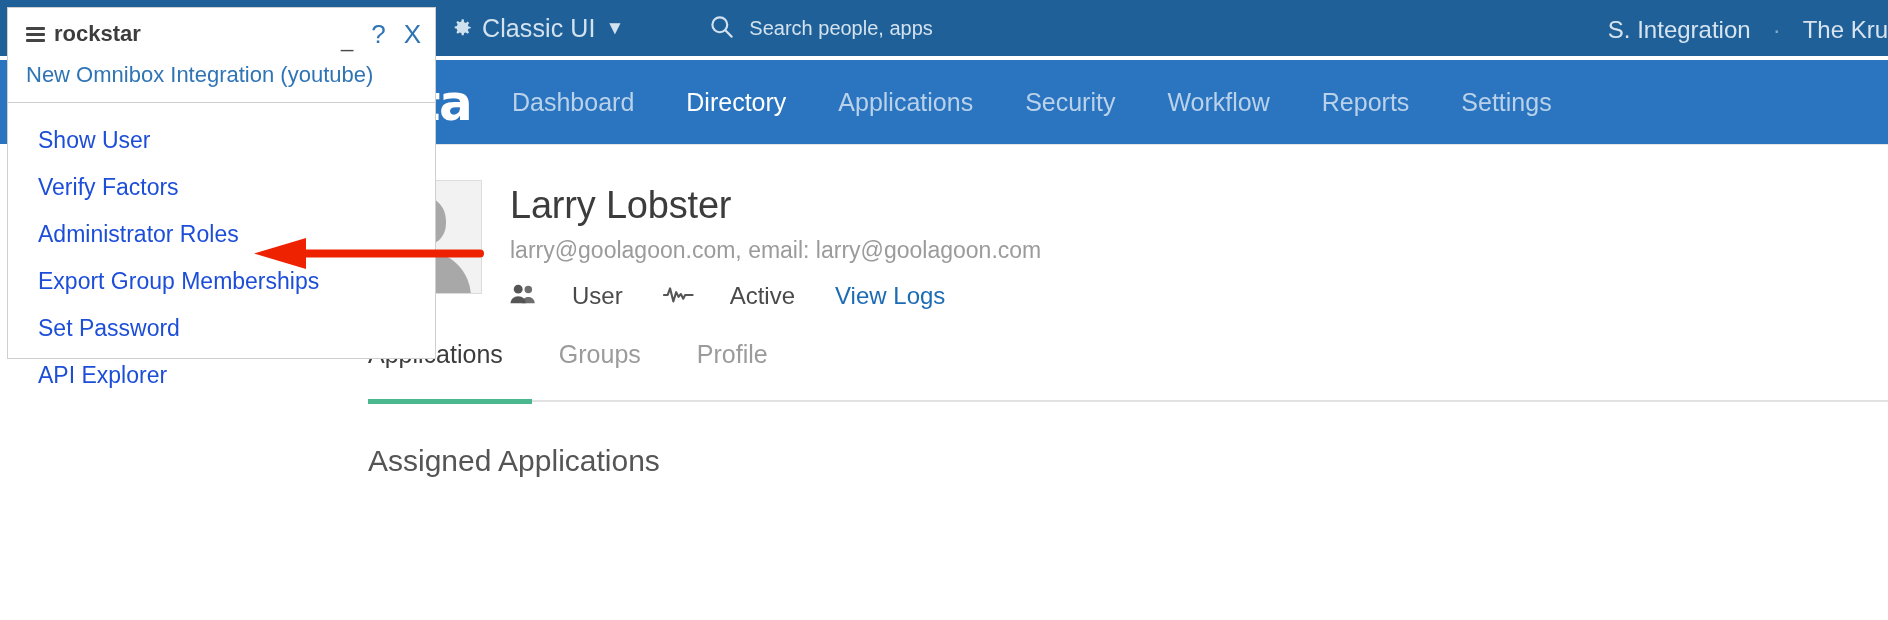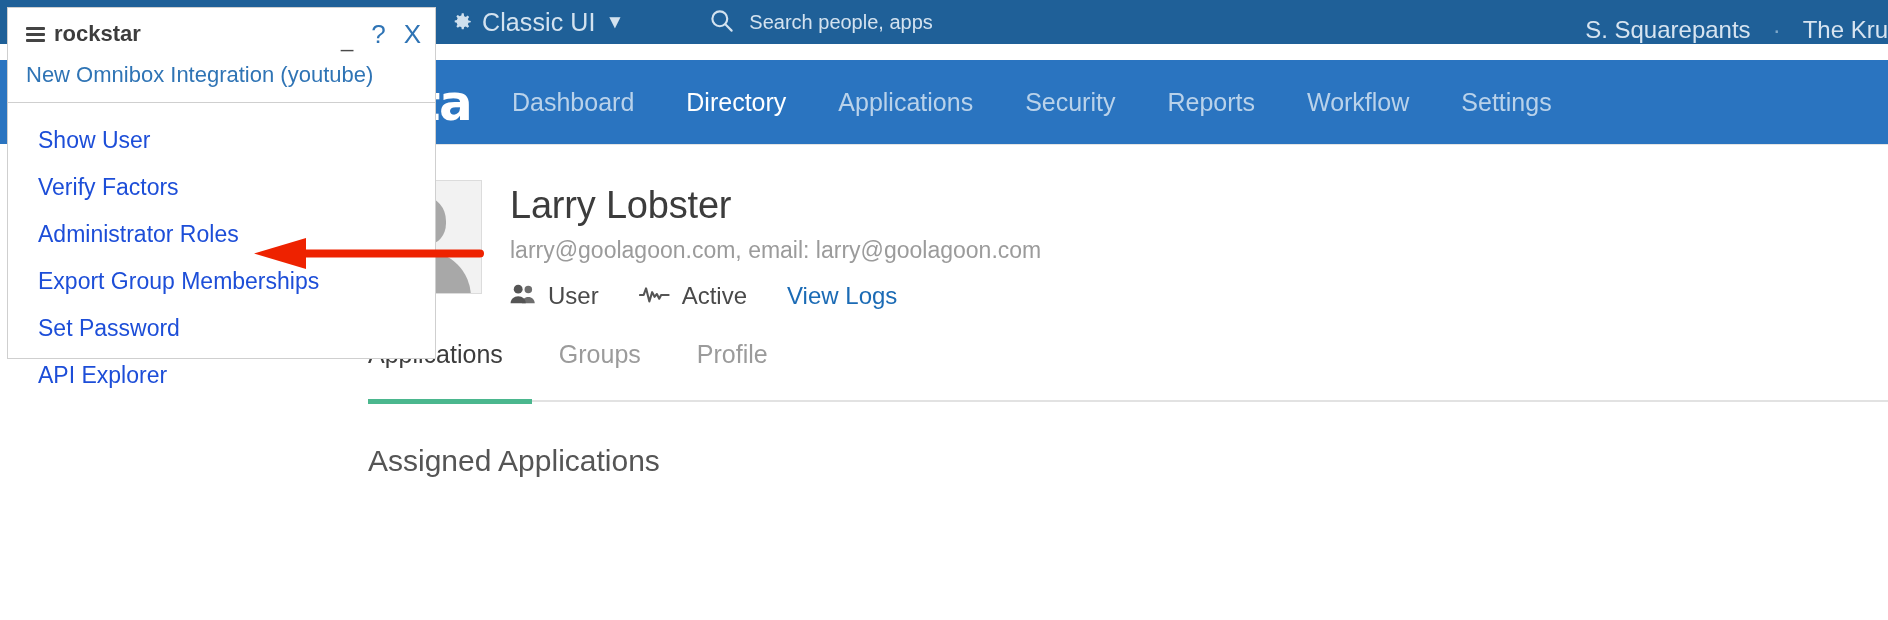--- a/index.html
+++ b/index.html
@@ -6,21 +6,21 @@
   html, body {
     width: 1888px; height: 620px;
     font-family: "Liberation Sans", sans-serif;
     background: #ffffff;
     overflow: hidden;
   }
   #root { position: relative; width: 1888px; height: 620px; background:#fff; }
 
   
   .topbar {
-    position: absolute; left: 0; top: 0; width: 1888px; height: 44px;
+    position: absolute; left: 0; top: 0; width: 1888px; height: 56px;
     background: #1f6098;
     display: flex; align-items: center;
   }
   .topbar-left { display: flex; align-items: center; margin-left: 448px; }
   .gear-icon { width: 26px; height: 26px; position: relative; color:#cfe0ee; }
   .classic-ui {
     color: #d3e2ef; font-size: 25px; margin-left: 8px; letter-spacing: .1px;
   }
   .caret-down { color: #d3e2ef; font-size: 19px; margin-left: 10px; }
   .search-wrap { display: flex; align-items: center; margin-left: 84px; }
@@ -71,21 +71,21 @@
     width: 42px; height: 48px; border-radius: 50% 50% 45% 45%; background: #a8a8a8;
   }
   .avatar .body {
     position: absolute; left: 50%; bottom: -16px; transform: translateX(-50%);
     width: 92px; height: 58px; border-radius: 46px 46px 0 0; background: #a8a8a8;
   }
   .profile-info { margin-left: 28px; padding-top: 4px; }
   .profile-name { font-size: 38px; color: #3c3c3c; font-weight: 400; letter-spacing: -.2px; }
   .profile-sub { font-size: 23px; color: #9b9b9b; margin-top: 10px; }
   .profile-meta { display: flex; align-items: center; margin-top: 18px; }
-  .meta-item { display: flex; align-items: center; margin-right: 40px; }
+  .meta-item { display: flex; align-items: center; margin-right: 40px; gap: 24px; }
   .meta-label { font-size: 24px; color: #4a4a4a; margin-left: 11px; }
   .meta-link { font-size: 24px; color: #1b6bb5; cursor: pointer; }
 
   
   .tabs { position: absolute; left: 352px; top: 196px; display: flex; }
   .tab { font-size: 25px; color: #9b9b9b; margin-right: 56px; cursor: pointer; padding-bottom: 18px; }
   .tab.active { color: #3c3c3c; }
   .tabs-rule {
     position: absolute; left: 352px; top: 256px; width: 1536px; height: 2px; background: #e2e2e2;
   }
@@ -151,35 +151,35 @@
           <svg class="search-icon-svg" viewBox="0 0 24 24" fill="none" stroke="#d3e2ef" stroke-width="1.9">
             <circle cx="10.5" cy="10.5" r="6.6"></circle>
             <line x1="15.4" y1="15.4" x2="21" y2="21" stroke-linecap="round"></line>
           </svg>
         </span>
         <span class="search-text">Search people, apps</span>
       </span>
     </div>
 
     <div class="topbar-right">
-      <span class="tb-user">S. Squarepants</span>
+      <span class="tb-user">S. Integration</span>
       <span class="tb-dot">·</span>
       <span class="tb-org">The Kru</span>
     </div>
   </div>
 
   <div class="oktabar">
     <span class="okta-logo">okta</span>
     <div class="okta-nav">
       <span class="okta-nav-item">Dashboard</span>
       <span class="okta-nav-item active">Directory</span>
       <span class="okta-nav-item">Applications</span>
       <span class="okta-nav-item">Security</span>
+      <span class="okta-nav-item">Workflow</span>
       <span class="okta-nav-item">Reports</span>
-      <span class="okta-nav-item">Workflow</span>
       <span class="okta-nav-item">Settings</span>
     </div>
   </div>
 
   <div class="content">
     <div class="content-divider"></div>
 
     <div class="profile">
       <div class="avatar">
         <div class="head"></div>

